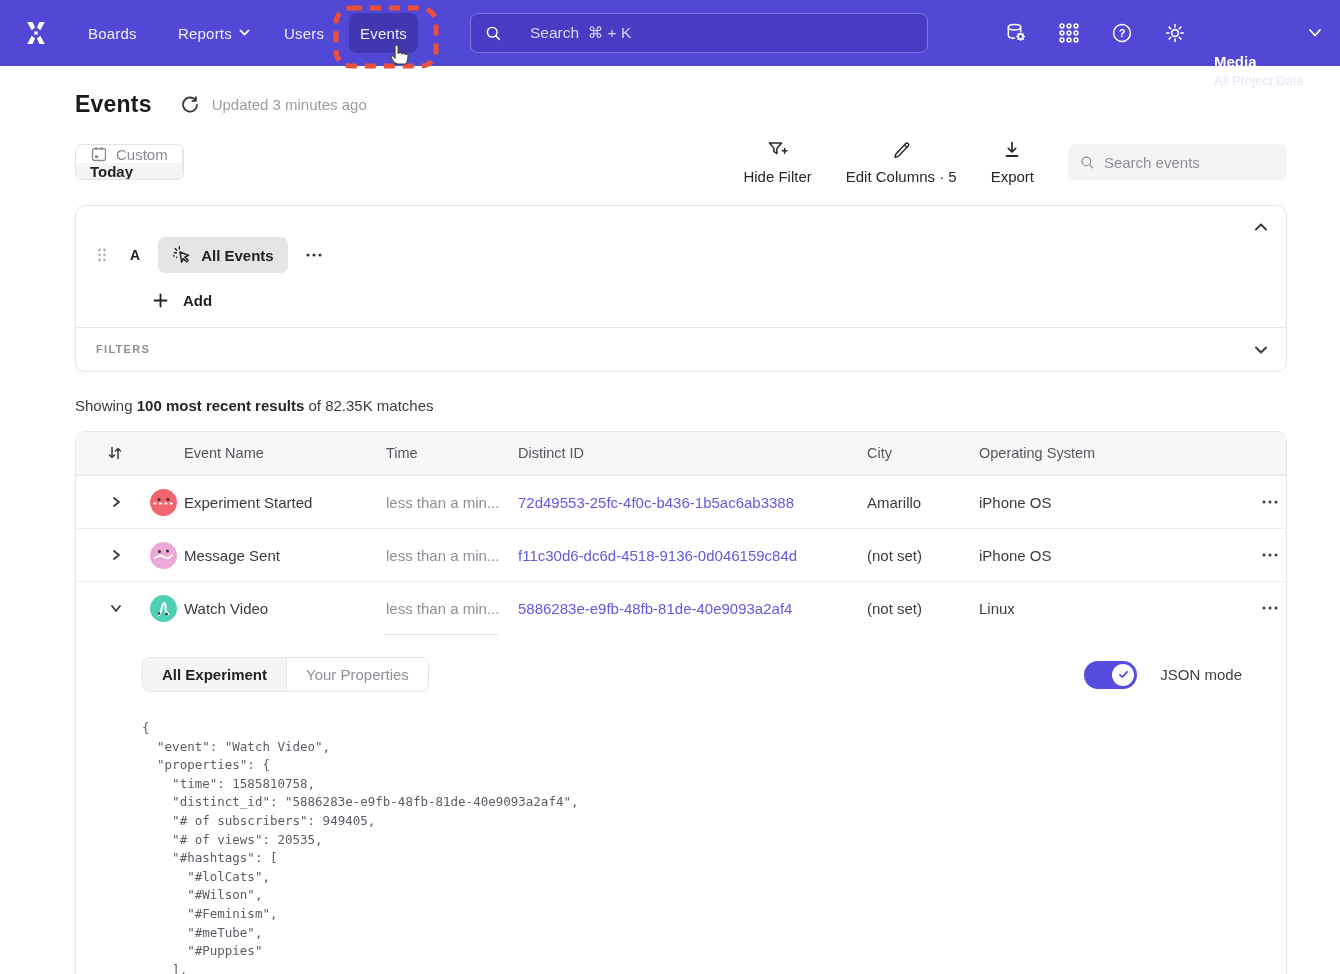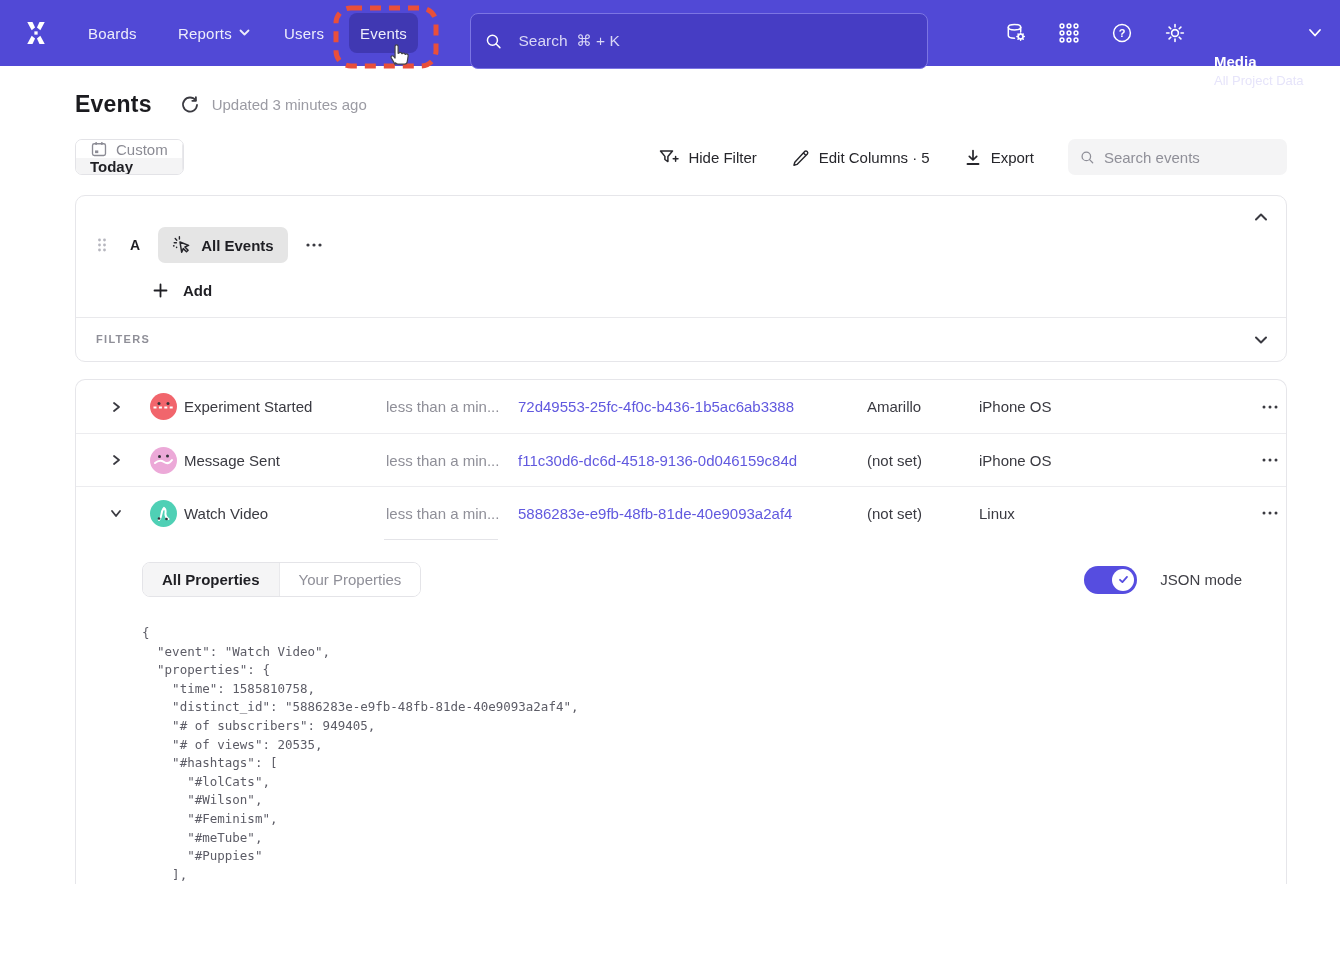--- a/index.html
+++ b/index.html
@@ -6,23 +6,23 @@
   html,body { width:1340px; height:974px; overflow:hidden; background:#fff;
     font-family:"Liberation Sans", sans-serif; color:#26262B; }
 
   
   .topnav { position:relative; width:1340px; height:66px; background:#5149D6; z-index:1; }
   .topnav .abs { position:absolute; }
   .logo { left:22px; top:19px; width:28px; height:28px; cursor:pointer; }
   .nav-item { color:#EDEDFB; font-size:15px; font-weight:500; letter-spacing:.2px;
     top:0; height:66px; display:flex; align-items:center; gap:7px; cursor:pointer; }
   .nav-item.active { top:13px; height:40px; background:#4038B2; border-radius:8px; padding:0 11px; }
-  .nav-search { left:470px; top:13px; width:458px; height:56px; background:#463DC4;
+  .nav-search { left:470px; top:13px; width:458px; height:40px; background:#463DC4;
     border:1px solid #7C75E3; border-radius:8px; display:flex; align-items:center;
-    gap:16px; padding:0 14px; }
+    gap:28px; padding:0 14px; }
   .nav-search input { background:transparent; border:none; outline:none; color:#fff;
     font-size:15.5px; width:100%; font-family:"Liberation Sans",sans-serif; }
   .nav-search input::placeholder { color:#D9D7F6; opacity:1; }
   .nav-icon { top:21px; width:24px; height:24px; color:#fff; cursor:pointer; }
   .project { left:1214px; top:12px; color:#fff; cursor:pointer; }
   .project .p-name { font-size:15px; font-weight:700; line-height:20px;margin-top:40px; }
   .project .p-scope { font-size:13px; line-height:18px; color:#E6E4FA; }
   .proj-chevron { left:1308px; top:27px; width:14px; height:12px; color:#fff; }
 
   
@@ -39,21 +39,21 @@
 
   .controls-row { margin-top:21px; display:flex; align-items:center; justify-content:space-between; }
   .segmented { display:flex; border:1px solid #E3E3E7; border-radius:7px; overflow:hidden; height:36px;flex-direction:column; }
   .seg-btn { display:flex; align-items:center; gap:8px; padding:0 14px; font-size:15px;
     color:#8B8B94; background:#fff; border:none; border-right:1px solid #E9E9EC;
     cursor:pointer; font-family:inherit; }
   .seg-btn:last-child { border-right:none; }
   .seg-btn.active { background:#F4F4F5; color:#1F1F24; font-weight:700; }
   .right-tools { display:flex; align-items:center; gap:34px; }
   .tool-btn { display:flex; align-items:center; gap:9px; font-size:15px; font-weight:500;
-    color:#26262B; background:none; border:none; cursor:pointer; font-family:inherit; }
+    color:#26262B; background:none; border:none; cursor:pointer; font-family:inherit;flex-direction:column; }
   .tool-btn svg { color:#26262B; }
   .search-events { width:219px; height:36px; background:#F4F4F5; border-radius:7px;
     display:flex; align-items:center; gap:9px; padding:0 12px; }
   .search-events input { background:transparent; border:none; outline:none; font-size:15px;
     width:100%; color:#26262B; font-family:inherit; }
   .search-events input::placeholder { color:#8F8F98; opacity:1; }
 
   
   .card { border:1px solid #E6E6EA; border-radius:10px; }
   .select-card { margin-top:20px; }
@@ -324,22 +324,38 @@
     <div class="card-divider"></div>
 
     <div class="filters-section">
       <div class="sec-heading">FILTERS</div>
       <svg class="collapse-btn" style="top:17px" viewBox="0 0 14 10">
           <polyline points="2,2.5 7,7.5 12,2.5" fill="none" stroke="currentColor" stroke-width="2" stroke-linecap="round" stroke-linejoin="round"></polyline>
         </svg>
     </div>
   </section>
 
+  <p class="results"><span>Showing </span><b>100 most recent results</b><span> of 82.35K matches</span></p>
 
   <section class="card table-card">
+    <div class="tgrid thead">
+      <svg class="sort-icon" viewBox="0 0 14 16">
+        <g fill="none" stroke="currentColor" stroke-width="1.5" stroke-linecap="round" stroke-linejoin="round">
+          <path d="M4 2.5 v10 M1.5 10 L4 12.5 6.5 10"></path>
+          <path d="M10 13.5 v-10 M7.5 6 L10 3.5 12.5 6"></path>
+        </g>
+      </svg>
+      <span></span>
+      <span>Event Name</span>
+      <span>Time</span>
+      <span>Distinct ID</span>
+      <span>City</span>
+      <span>Operating System</span>
+      <span></span>
+    </div>
 
     <div class="tgrid trow">
       <svg class="expander" viewBox="0 0 12 12">
           <polyline points="4,2 9,6 4,10" fill="none" stroke="currentColor" stroke-width="1.8" stroke-linecap="round" stroke-linejoin="round"></polyline>
         </svg>
       <svg class="avatar" viewBox="0 0 27 27">
         <circle cx="13.5" cy="13.5" r="13.5" fill="#F1656C"></circle>
         <path d="M3.5 14.5 h20" stroke="#fff" stroke-width="2" stroke-dasharray="3 2.4" fill="none"></path>
         <circle cx="9" cy="10.5" r="1.5" fill="#33333A"></circle>
           <circle cx="18" cy="10.5" r="1.5" fill="#33333A"></circle>
@@ -410,21 +426,21 @@
             </g>
           </svg>
       </button>
     </div>
 
     <div class="detail">
       <div class="time-underline"></div>
       <div class="detail-top">
         <div class="prop-tabs">
           <button class="prop-tab active">
-              <span>All Properties</span>
+              <span>All Experiment</span>
             </button>
           <button class="prop-tab">
               <span>Your Properties</span>
             </button>
         </div>
         <div class="json-toggle-wrap">
           <button class="toggle">
             <span class="knob">
               <svg width="13" height="13" viewBox="0 0 13 13">
                   <polyline points="3,6.8 5.4,9.1 10,3.9" fill="none" stroke="#564DE0" stroke-width="1.8" stroke-linecap="round" stroke-linejoin="round"></polyline>

